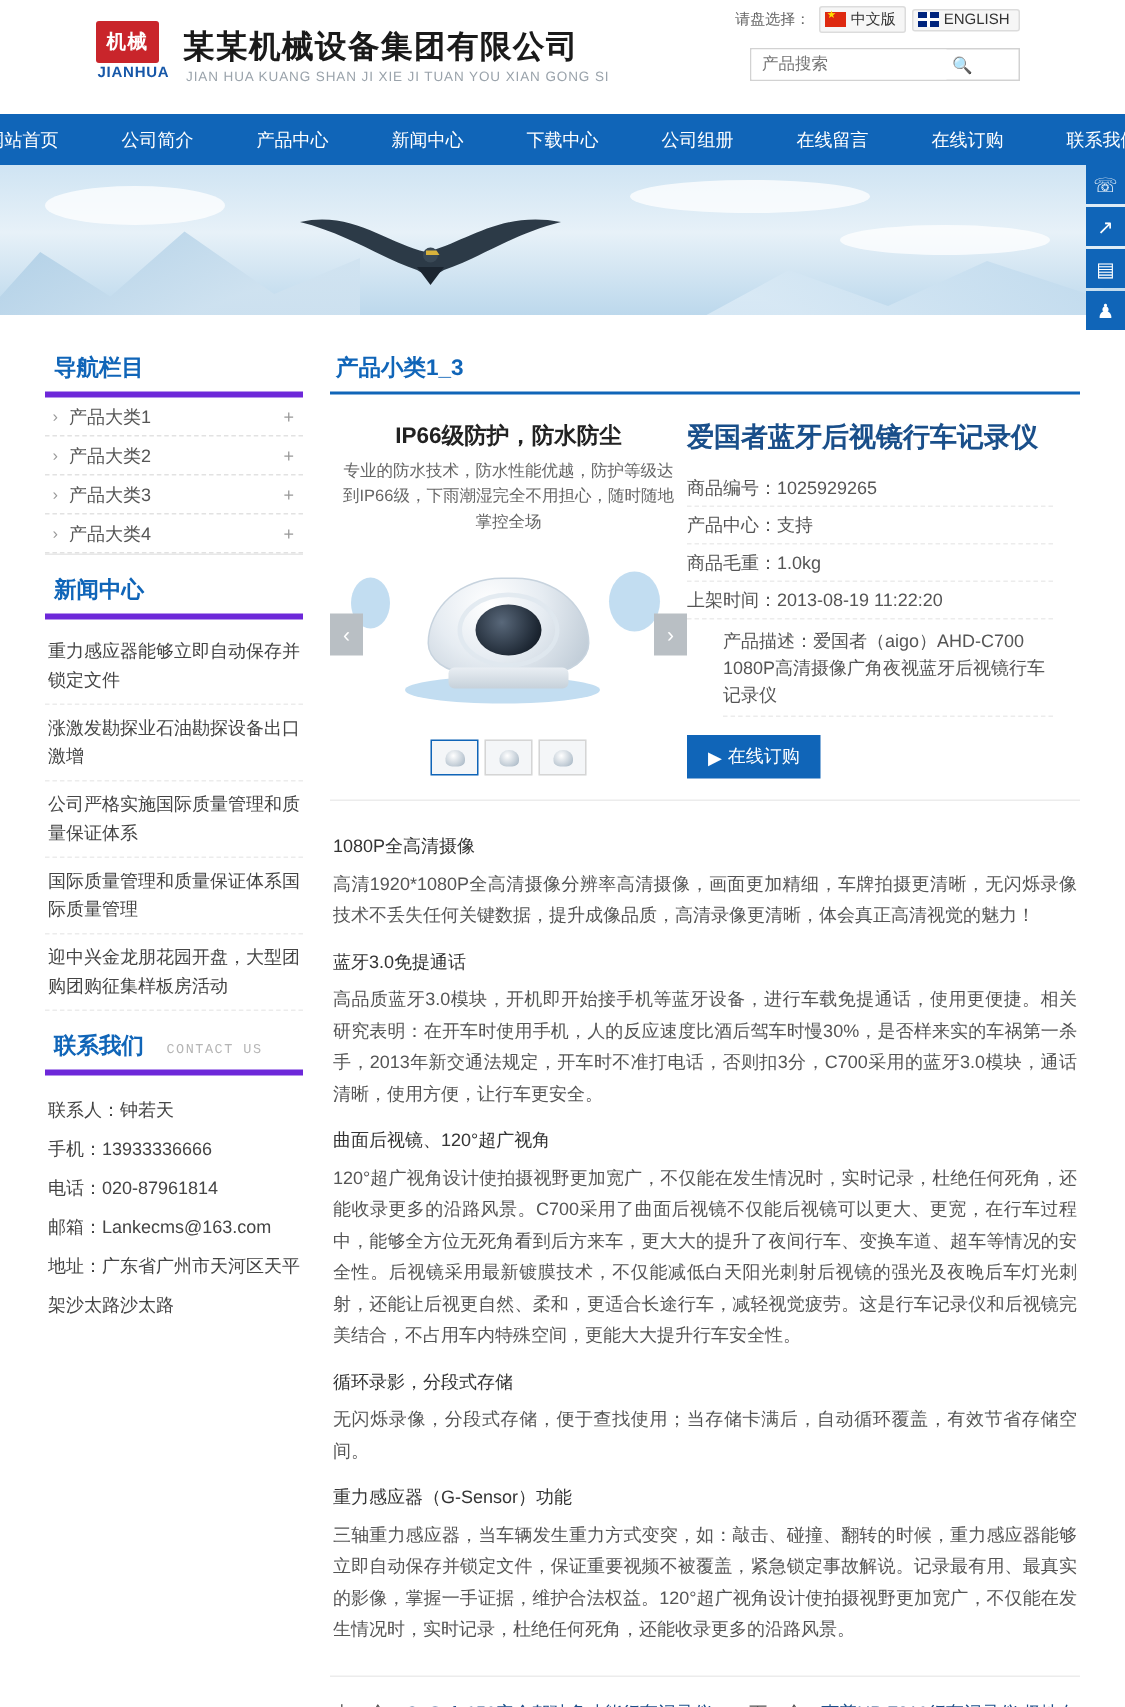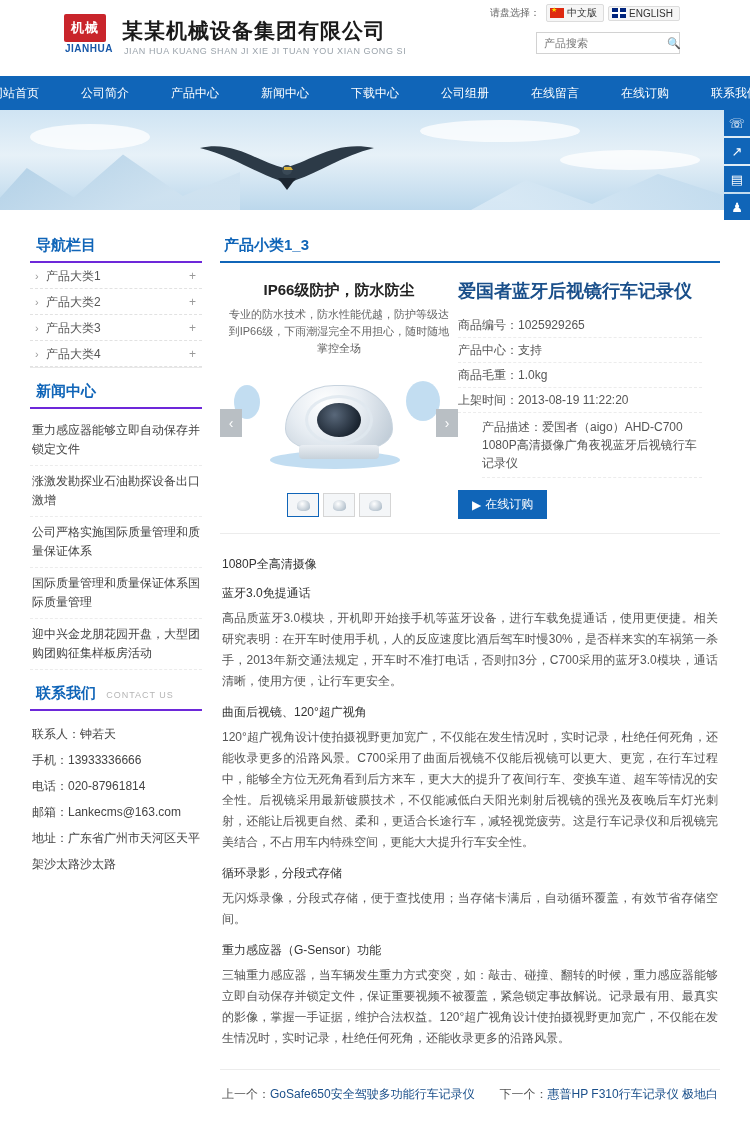--- a/index.html
+++ b/index.html
@@ -47,21 +47,21 @@
   .flag-cn::after { content: "★"; position: absolute; left: 1px; top: -2px; color: #ffde00; font-size: 7px; }
   .flag-en { width: 14px; height: 10px; background: #00247d; position: relative; display:inline-block; }
   .flag-en::before {
     content: ""; position: absolute; left: 0; top: 4px; width: 14px; height: 2px; background: #fff;
   }
   .flag-en::after {
     content: ""; position: absolute; left: 6px; top: 0; width: 2px; height: 10px; background: #fff;
   }
   .search-box {
     position: absolute; right: 70px; top: 32px;
-    width: 144px; height: 22px; border: 1px solid #d2d2d2; background: #fff;
+    width: 180px; height: 22px; border: 1px solid #d2d2d2; background: #fff;
     display: flex; align-items: center;
   }
   .search-box input {
     border: 0; outline: 0; height: 20px; width: 130px;
     font-size: 11px; color: #999; padding-left: 7px; font-family: inherit;
   }
   .search-ico { width: 22px; text-align: center; color: #8b8b8b; font-size: 11px; cursor: pointer; }
 
   
   .nav {
@@ -101,21 +101,21 @@
     width: 26px; height: 26px; background: #1065b8; color: #fff;
     display: flex; align-items: center; justify-content: center;
     font-size: 13px; margin-bottom: 2px; cursor: pointer;
   }
 
   
   .main { width: 690px; margin: 0 auto; padding-top: 12px; display: flex; gap: 18px; }
   .side { width: 172px; }
   .side h3 {
     font-size: 15px; color: #1065b8; font-weight: bold;
-    padding: 14px 0 6px 6px; border-bottom: 2px solid #6d28d9; margin-bottom: 0;
+    padding: 14px 0 6px 6px; border-bottom: 4px solid #6d28d9; margin-bottom: 0; font-family: Liberation Mono, monospace;
   }
   .side h3 .en { font-size: 9px; color: #b5b5b5; font-weight: normal; margin-left: 6px; letter-spacing: 1px;}
   .cat-list { border-bottom: 1px solid #e8e8e8; }
   .cat-list li {
     list-style: none; height: 26px; line-height: 26px; font-size: 12px;
     border-bottom: 1px dashed #e2e2e2; padding-left: 16px; position: relative;
     color: #555; cursor: pointer;
   }
   .cat-list li::before {
     content: "›"; position: absolute; left: 5px; color: #9a9a9a; font-size: 11px;
@@ -370,20 +370,21 @@
           </div>
           <button class="buy-btn">
             <span>▶</span>
             <span>在线订购</span>
           </button>
         </div>
       </div>
 
       <div class="prod-body">
         <h4>1080P全高清摄像</h4>
+        <p>高清1920*1080P全高清摄像分辨率高清摄像，画面更加精细，车牌拍摄更清晰，无闪烁录像技术不丢失任何关键数据，提升成像品质，高清录像更清晰，体会真正高清视觉的魅力！</p>
 
         <h4>蓝牙3.0免提通话</h4>
         <p>高品质蓝牙3.0模块，开机即开始接手机等蓝牙设备，进行车载免提通话，使用更便捷。相关研究表明：在开车时使用手机，人的反应速度比酒后驾车时慢30%，是否样来实的车祸第一杀手，2013年新交通法规定，开车时不准打电话，否则扣3分，C700采用的蓝牙3.0模块，通话清晰，使用方便，让行车更安全。</p>
 
         <h4>曲面后视镜、120°超广视角</h4>
         <p>120°超广视角设计使拍摄视野更加宽广，不仅能在发生情况时，实时记录，杜绝任何死角，还能收录更多的沿路风景。C700采用了曲面后视镜不仅能后视镜可以更大、更宽，在行车过程中，能够全方位无死角看到后方来车，更大大的提升了夜间行车、变换车道、超车等情况的安全性。后视镜采用最新镀膜技术，不仅能减低白天阳光刺射后视镜的强光及夜晚后车灯光刺射，还能让后视更自然、柔和，更适合长途行车，减轻视觉疲劳。这是行车记录仪和后视镜完美结合，不占用车内特殊空间，更能大大提升行车安全性。</p>
 
         <h4>循环录影，分段式存储</h4>
         <p>无闪烁录像，分段式存储，便于查找使用；当存储卡满后，自动循环覆盖，有效节省存储空间。</p>
 

